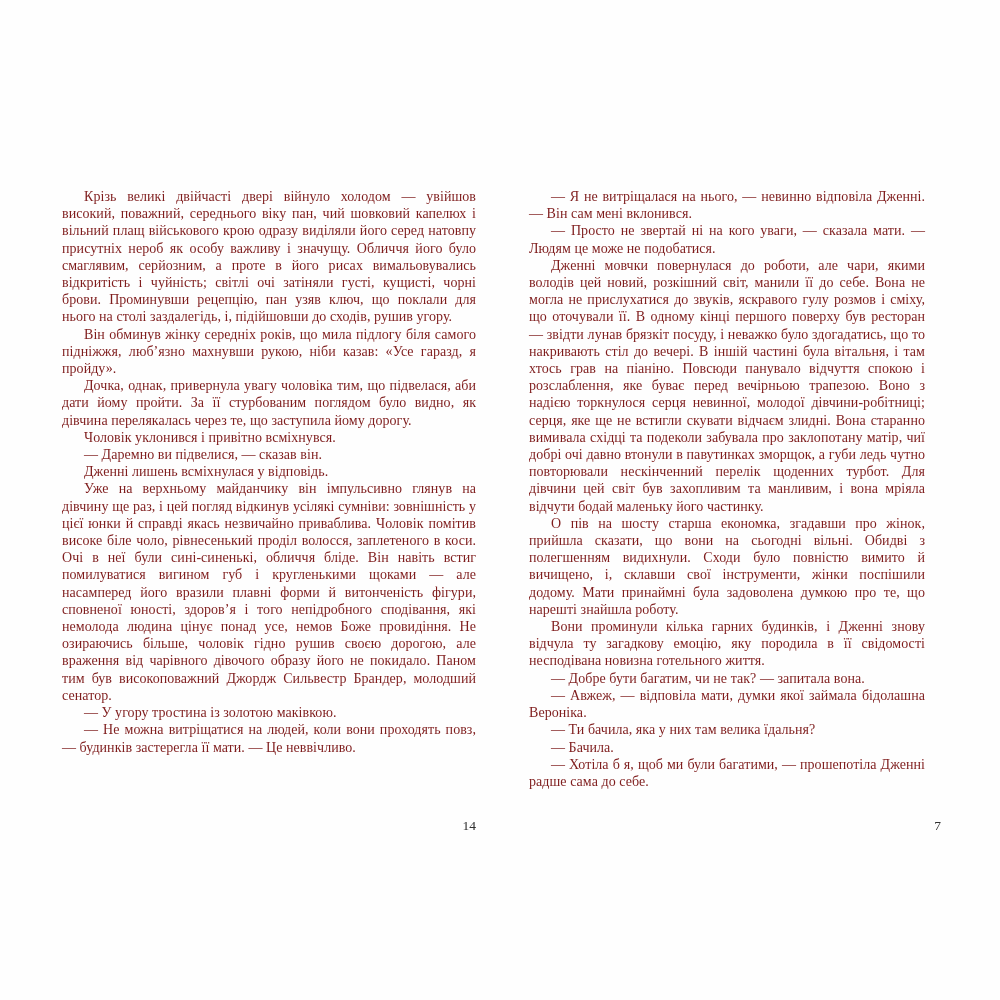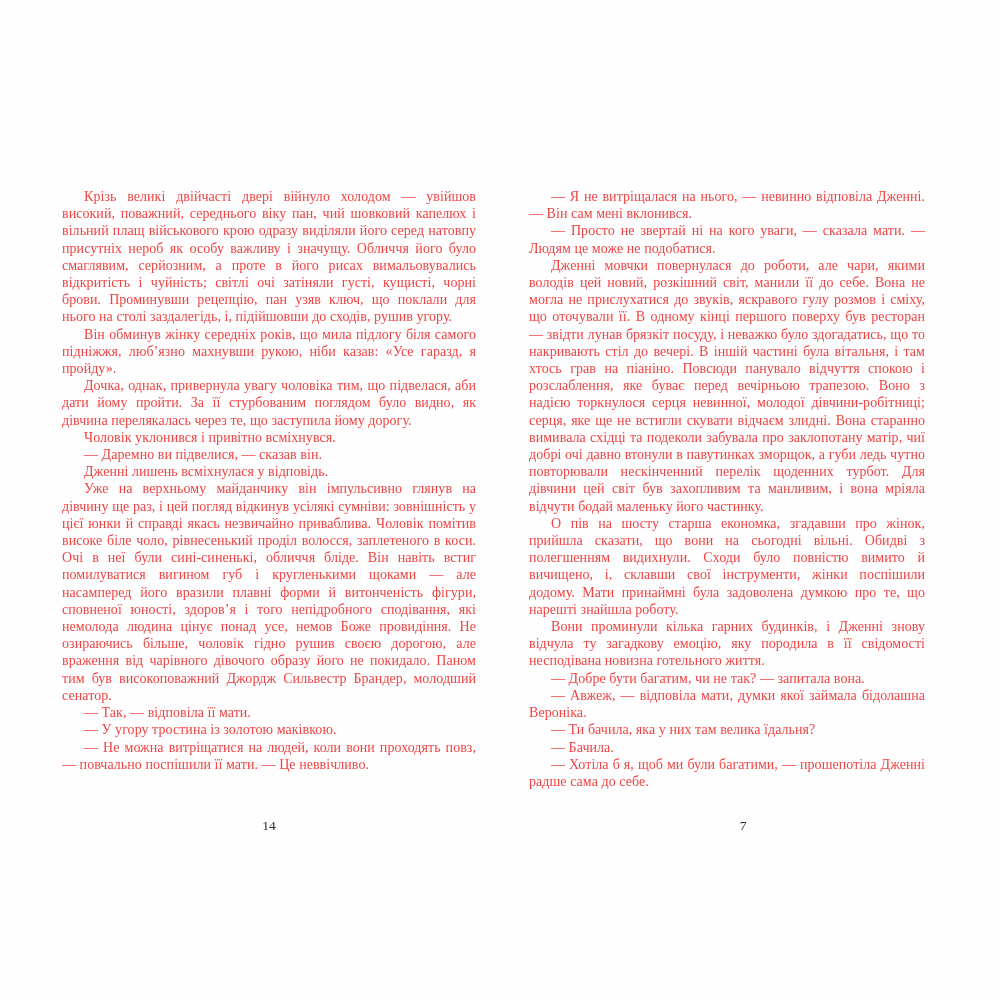--- a/index.html
+++ b/index.html
@@ -10,52 +10,51 @@
     font-family:"Liberation Serif", serif;
     overflow:hidden;
   }
   .spread{position:absolute;inset:0;}
   .page{position:absolute;top:188px;}
   .page--left{left:62px;width:414px;}
   .page--right{left:529px;width:396px;}
   .page-text{
     font-size:14px;
     line-height:17.2px;
-    color:#ef4444;
+    color:#7f1d1d;
     text-align:justify;
     letter-spacing:0.05px;
   }
   .para{text-indent:22px;}
   .folio{
     position:absolute;
     top:818px;
     font-size:13.5px;
     color:#2f2f2f;
-    text-align:center;
+    text-align:right;
   }
   .folio--left{left:62px;width:414px;}
   .folio--right{left:545px;width:396px;}
 </style>
 </head>
 <body>
 
 <div class="spread">
 
   <div class="page page--left">
     <div class="page-text">
         <div class="para">Крізь великі двійчасті двері війнуло холодом — увійшов високий, поважний, середнього віку пан, чий шовковий капелюх і вільний плащ військового крою одразу виділяли його серед натовпу присутніх нероб як особу важливу і значущу. Обличчя його було смаглявим, серйозним, а проте в його рисах вимальовувались відкритість і чуйність; світлі очі затіняли густі, кущисті, чорні брови. Проминувши рецепцію, пан узяв ключ, що поклали для нього на столі заздалегідь, і, підійшовши до сходів, рушив угору.</div>
         <div class="para">Він обминув жінку середніх років, що мила підлогу біля самого підніжжя, люб’язно махнувши рукою, ніби казав: «Усе гаразд, я пройду».</div>
         <div class="para">Дочка, однак, привернула увагу чоловіка тим, що підвелася, аби дати йому пройти. За її стурбованим поглядом було видно, як дівчина перелякалась через те, що заступила йому дорогу.</div>
         <div class="para">Чоловік уклонився і привітно всміхнувся.</div>
         <div class="para">— Даремно ви підвелися, — сказав він.</div>
         <div class="para">Дженні лишень всміхнулася у відповідь.</div>
         <div class="para">Уже на верхньому майданчику він імпульсивно глянув на дівчину ще раз, і цей погляд відкинув усілякі сумніви: зовнішність у цієї юнки й справді якась незвичайно приваблива. Чоловік помітив високе біле чоло, рівнесенький проділ волосся, заплетеного в коси. Очі в неї були сині-синенькі, обличчя бліде. Він навіть встиг помилуватися вигином губ і кругленькими щоками — але насамперед його вразили плавні форми й витонченість фігури, сповненої юності, здоров’я і того непідробного сподівання, які немолода людина цінує понад усе, немов Боже провидіння. Не озираючись більше, чоловік гідно рушив своєю дорогою, але враження від чарівного дівочого образу його не покидало. Паном тим був високоповажний Джордж Сильвестр Брандер, молодший сенатор.</div>
-        <div class="para">— Так, — відповіла її мати.</div>
         <div class="para">— У угору тростина із золотою маківкою.</div>
-        <div class="para">— Не можна витріщатися на людей, коли вони проходять повз, — повчально поспішили її мати. — Це неввічливо.</div>
+        <div class="para">— Не можна витріщатися на людей, коли вони проходять повз, — будинків застерегла її мати. — Це неввічливо.</div>
       </div>
   </div>
 
   <div class="page page--right">
     <div class="page-text">
         <div class="para">— Я не витріщалася на нього, — невинно відповіла Дженні. — Він сам мені вклонився.</div>
         <div class="para">— Просто не звертай ні на кого уваги, — сказала мати. — Людям це може не подобатися.</div>
         <div class="para">Дженні мовчки повернулася до роботи, але чари, якими володів цей новий, розкішний світ, манили її до себе. Вона не могла не прислухатися до звуків, яскравого гулу розмов і сміху, що оточували її. В одному кінці першого поверху був ресторан — звідти лунав брязкіт посуду, і неважко було здогадатись, що то накривають стіл до вечері. В іншій частині була вітальня, і там хтось грав на піаніно. Повсюди панувало відчуття спокою і розслаблення, яке буває перед вечірньою трапезою. Воно з надією торкнулося серця невинної, молодої дівчини-робітниці; серця, яке ще не встигли скувати відчаєм злидні. Вона старанно вимивала східці та подеколи забувала про заклопотану матір, чиї добрі очі давно втонули в павутинках зморщок, а губи ледь чутно повторювали нескінченний перелік щоденних турбот. Для дівчини цей світ був захопливим та манливим, і вона мріяла відчути бодай маленьку його частинку.</div>
         <div class="para">О пів на шосту старша економка, згадавши про жінок, прийшла сказати, що вони на сьогодні вільні. Обидві з полегшенням видихнули. Сходи було повністю вимито й вичищено, і, склавши свої інструменти, жінки поспішили додому. Мати принаймні була задоволена думкою про те, що нарешті знайшла роботу.</div>
         <div class="para">Вони проминули кілька гарних будинків, і Дженні знову відчула ту загадкову емоцію, яку породила в її свідомості несподівана новизна готельного життя.</div>

